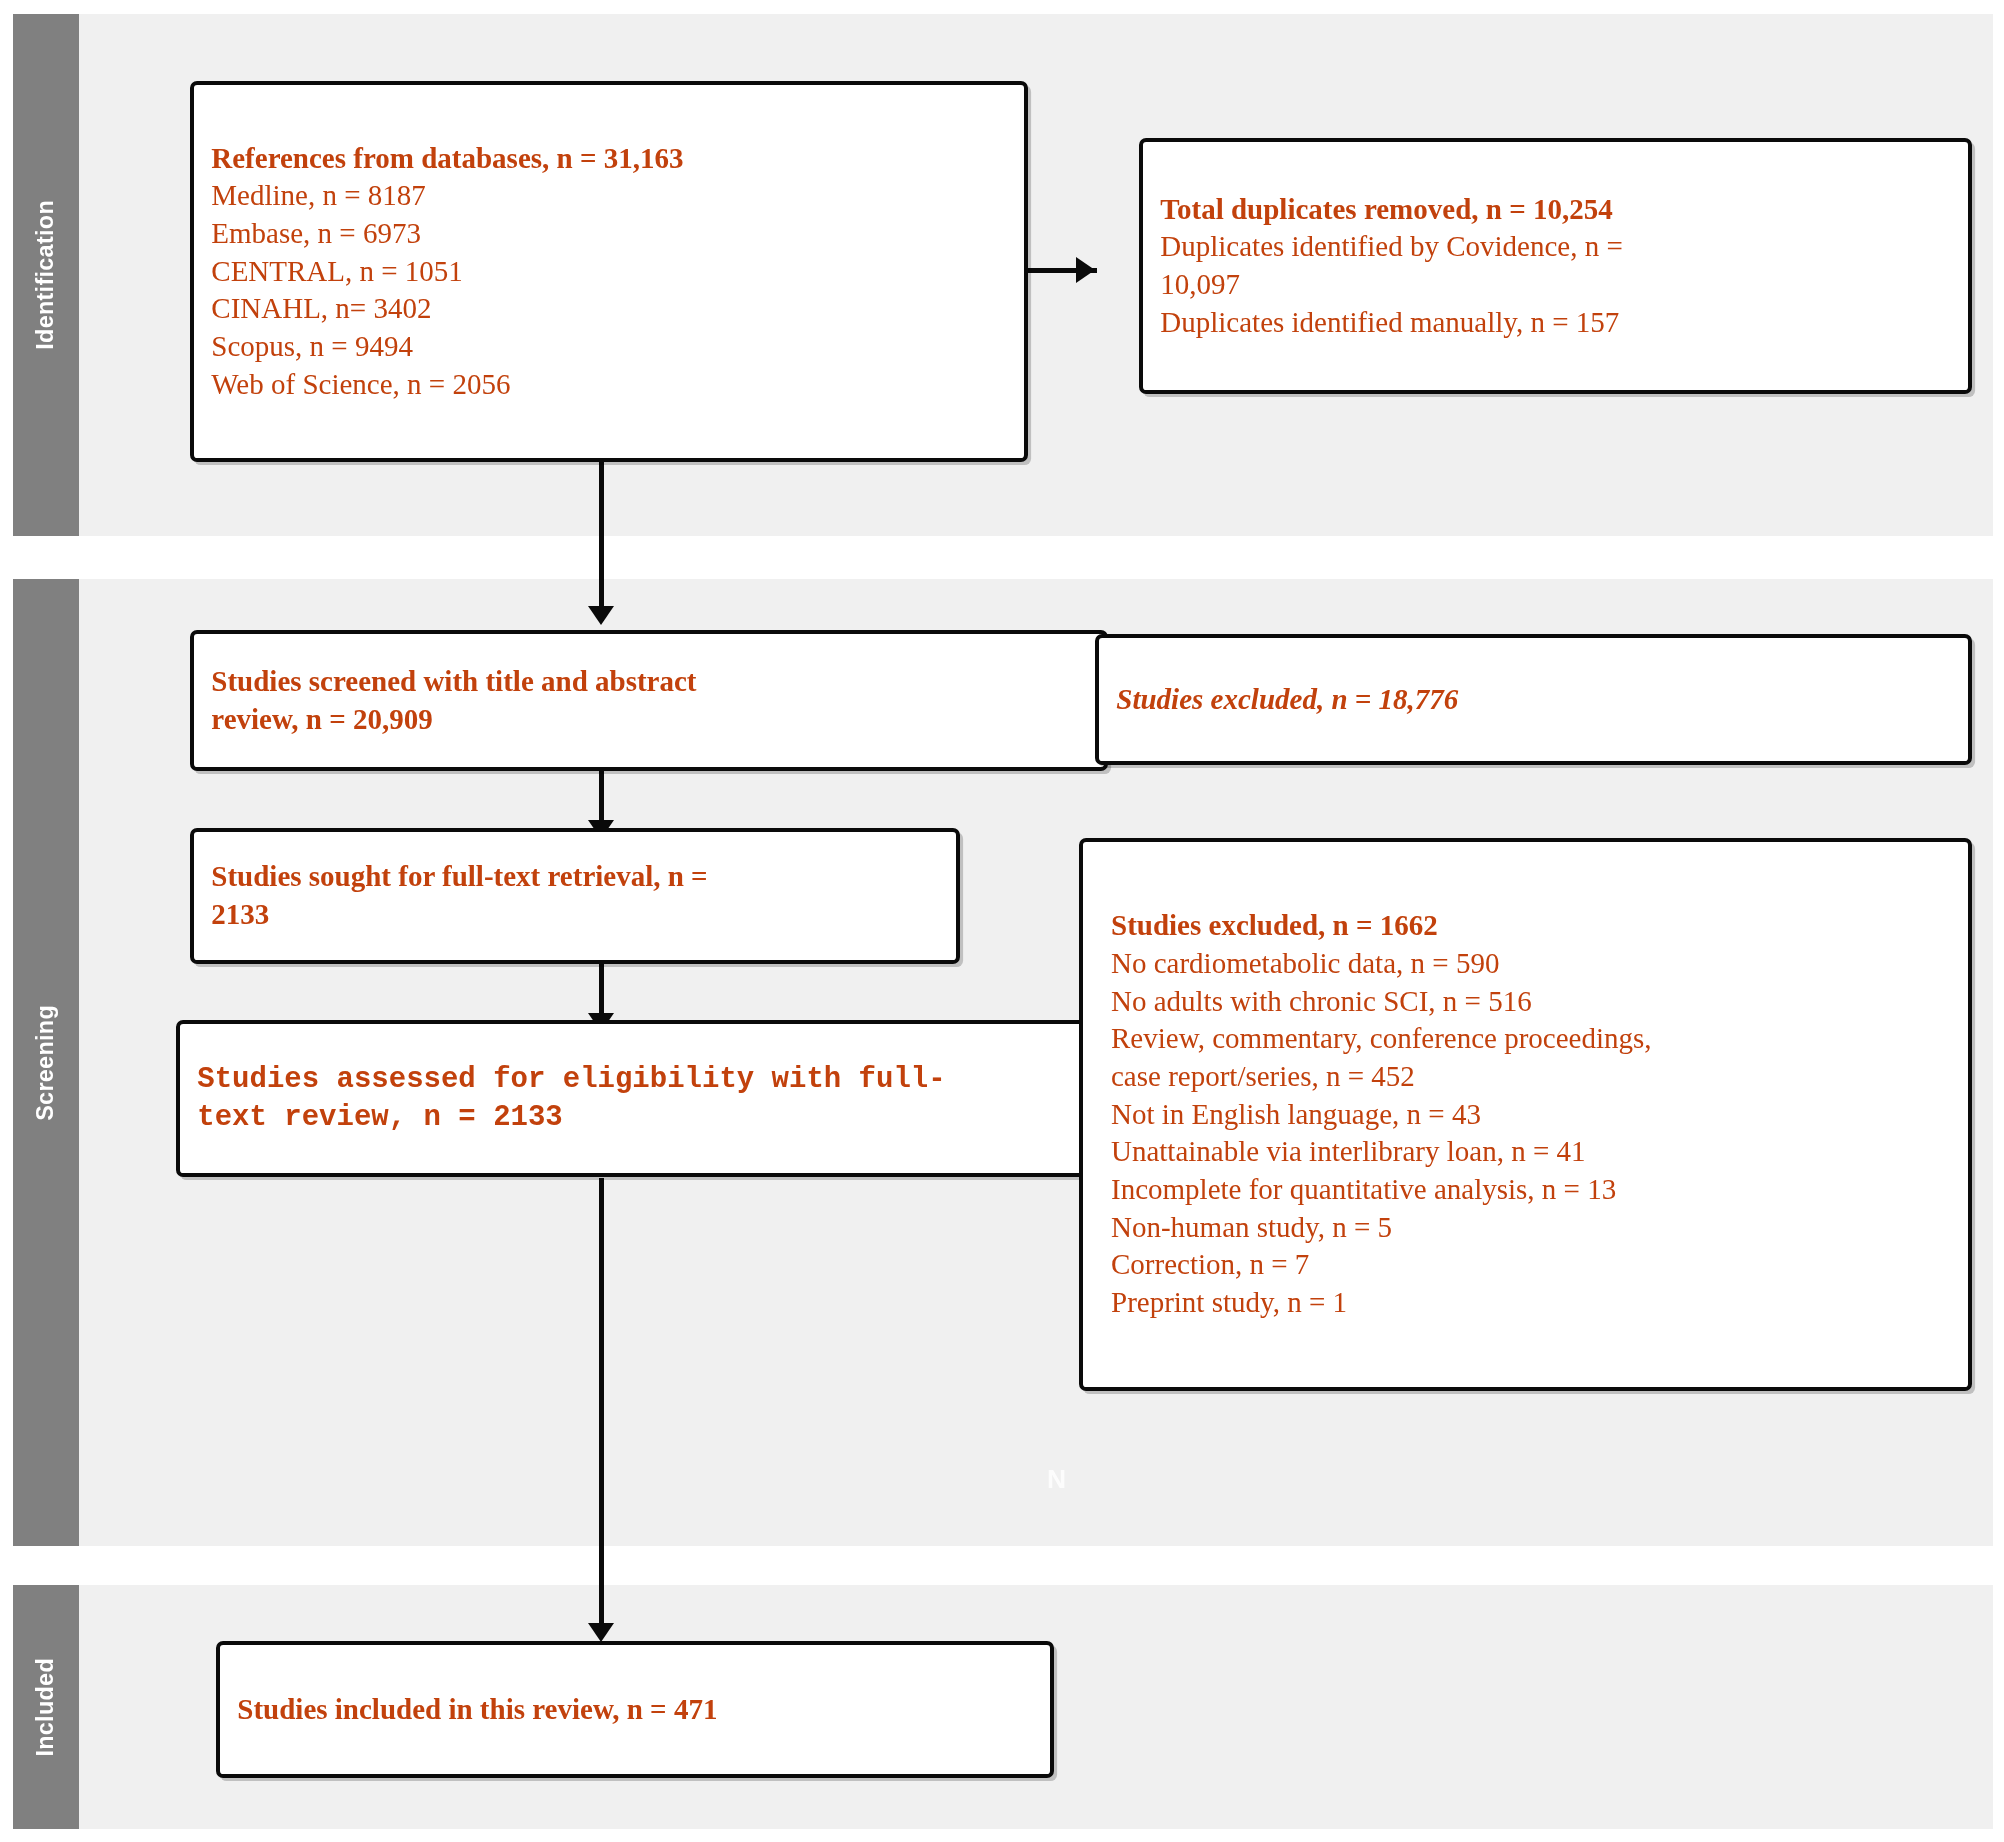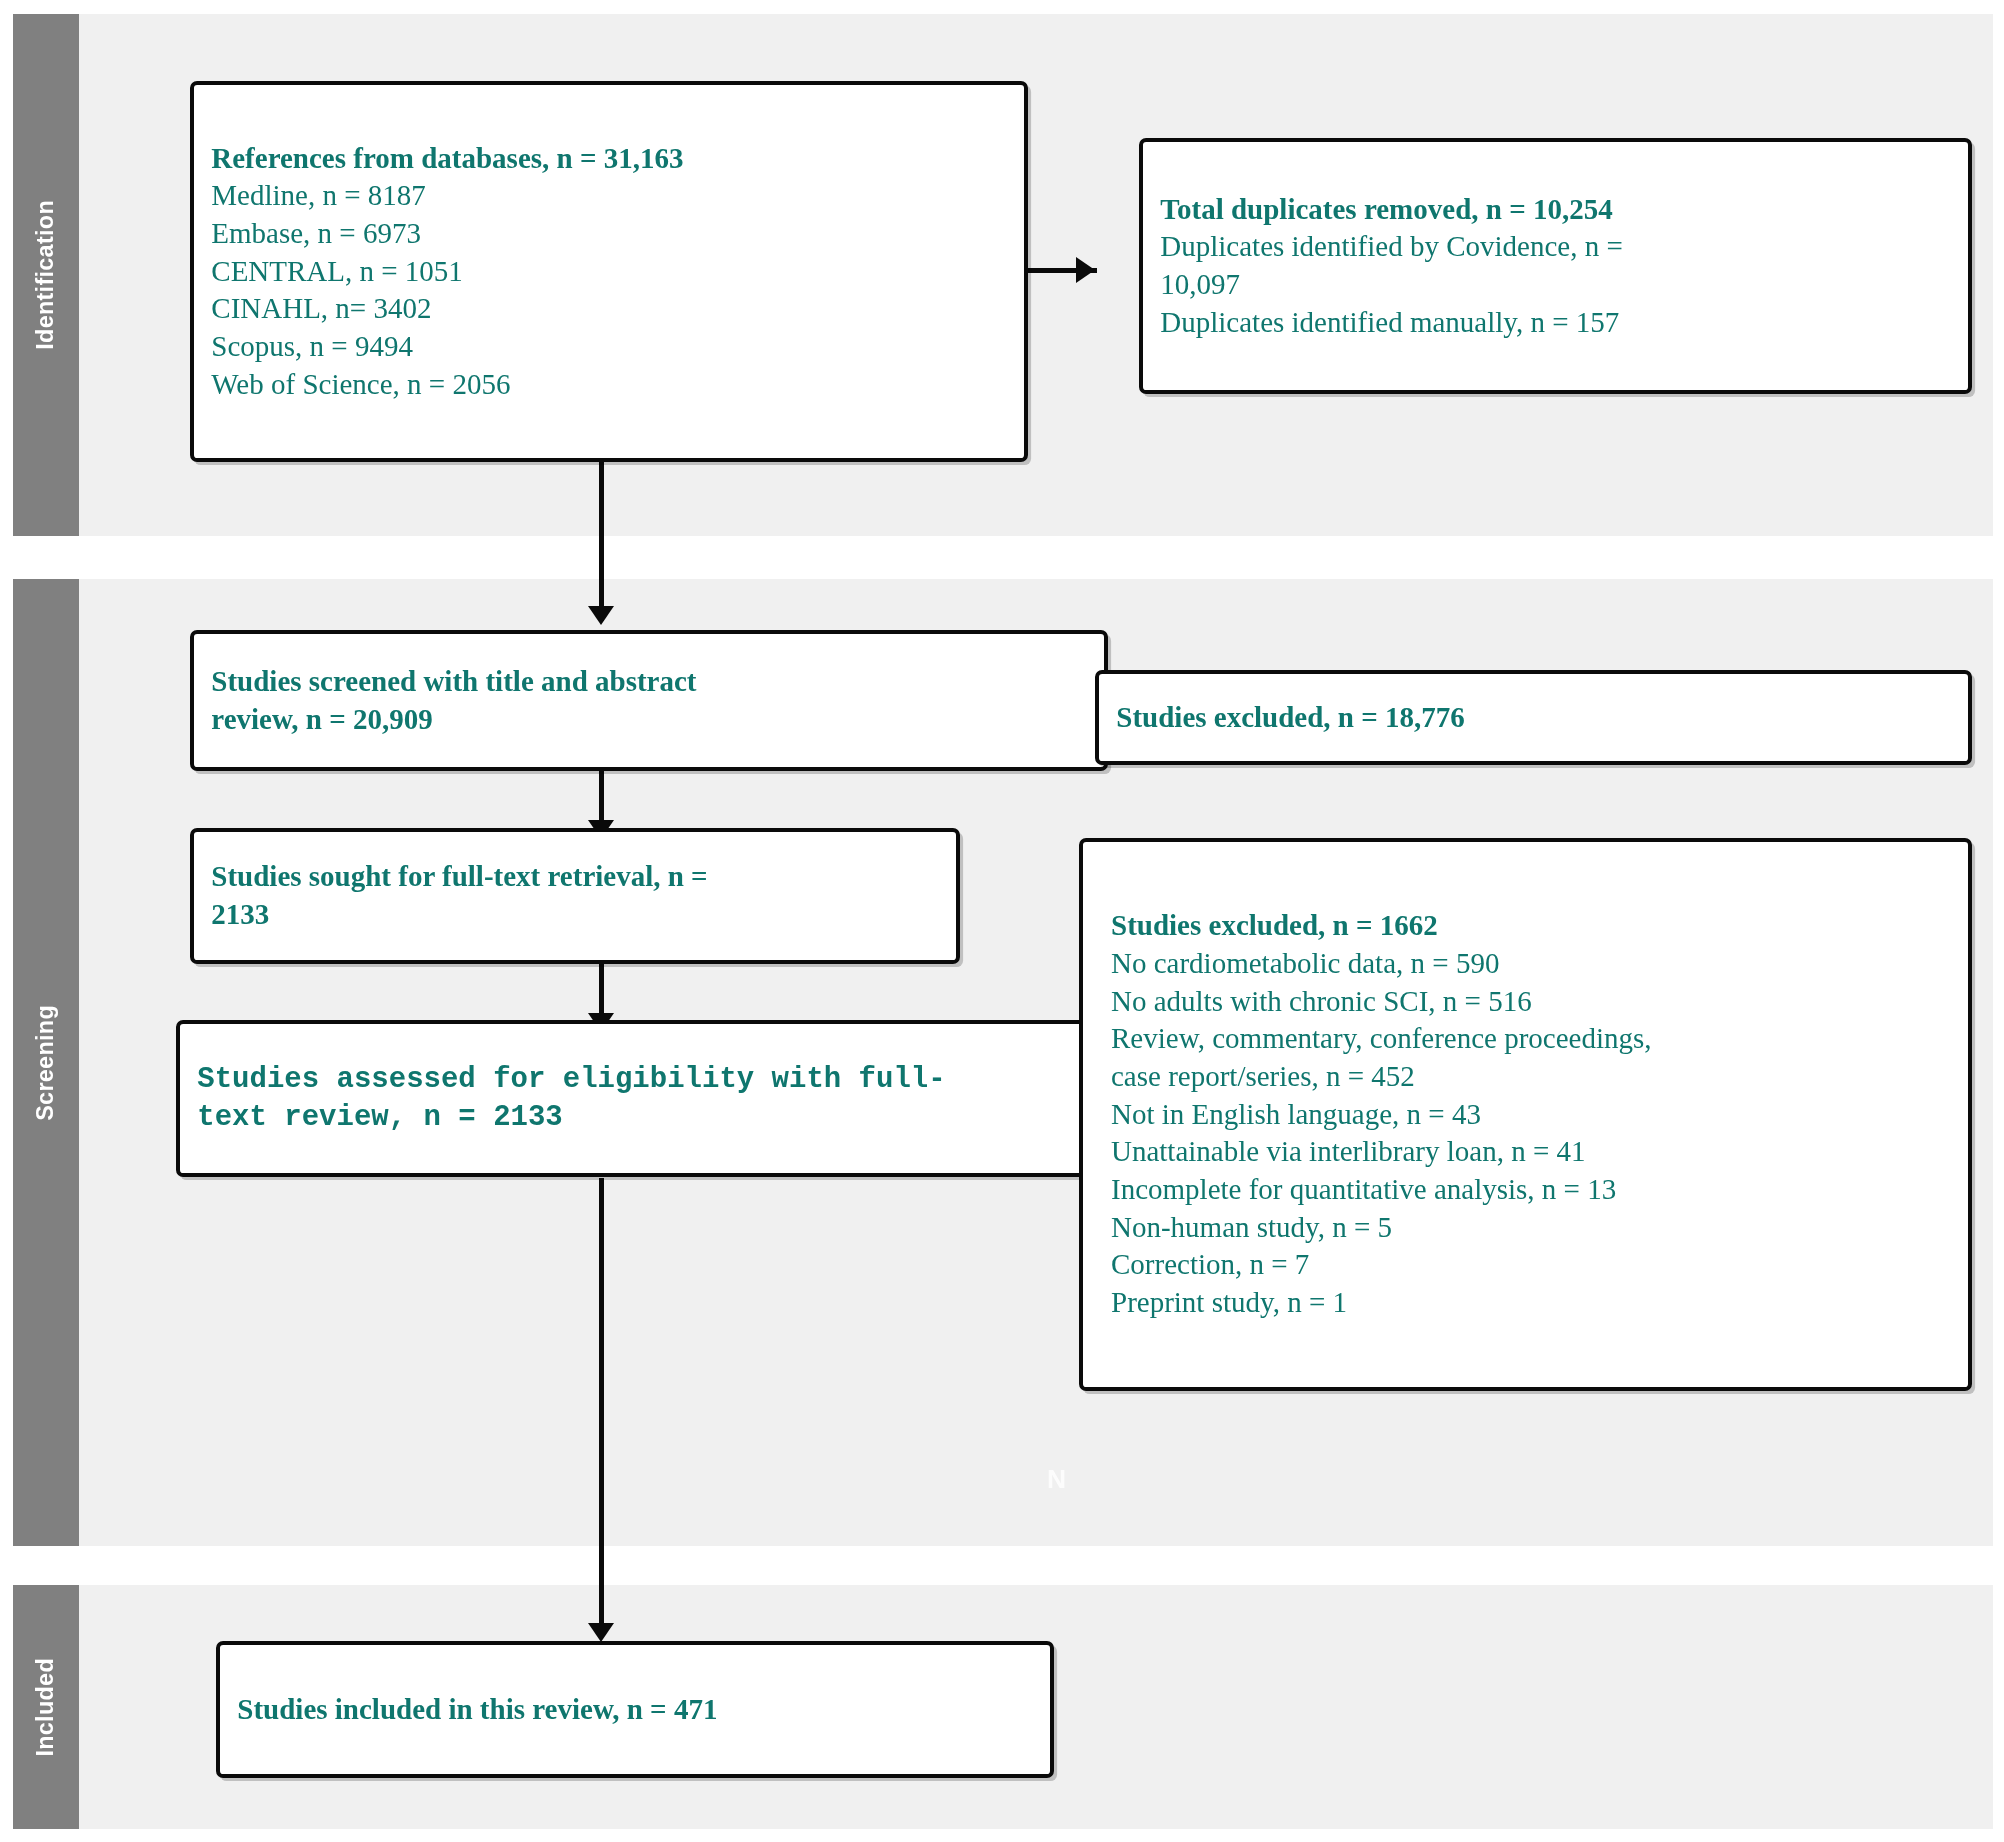--- a/index.html
+++ b/index.html
@@ -52,21 +52,21 @@
     box-sizing: border-box;
     box-shadow: 3.6px 3.6px 0 -0.5px rgba(0,0,0,0.20);
     padding: 13.2px 15.2px 13.2px 17.3px;
     display: flex;
     flex-direction: column;
     justify-content: center;
   }
   .flow-box .line {
     font-size: 29px;
     line-height: 1.30;
-    color: #0f766e;
+    color: #c2410c;
     white-space: pre-wrap;
   }
   .flow-box .line.bold {
     font-weight: bold;
   }
   .flow-box.vcenter-single {
     justify-content: center;
   }
 
   
@@ -166,21 +166,21 @@
     <div class="line">Duplicates identified by Covidence, n =</div>
     <div class="line">10,097</div>
     <div class="line">Duplicates identified manually, n = 157</div>
   </div>
 
   <div class="flow-box" style="left:190px; top:630px; width:918px; height:141px;">
     <div class="line bold">Studies screened with title and abstract</div>
     <div class="line bold">review, n = 20,909</div>
   </div>
 
-  <div class="flow-box vcenter-single" style="left:1095px; top:670px; width:877px; height:95px;">
+  <div class="flow-box vcenter-single" style="left:1095px; top:634px; width:877px; height:131px;font-style:italic;">
     <div class="line bold">Studies excluded, n = 18,776</div>
   </div>
 
   <div class="flow-box" style="left:190px; top:828px; width:770px; height:136px;">
     <div class="line bold">Studies sought for full-text retrieval, n =</div>
     <div class="line bold">2133</div>
   </div>
 
   <div class="flow-box" style="left:176px; top:1020px; width:992px; height:157px;font-family:Liberation Mono, monospace;">
     <div class="line bold">Studies assessed for eligibility with full-</div>

